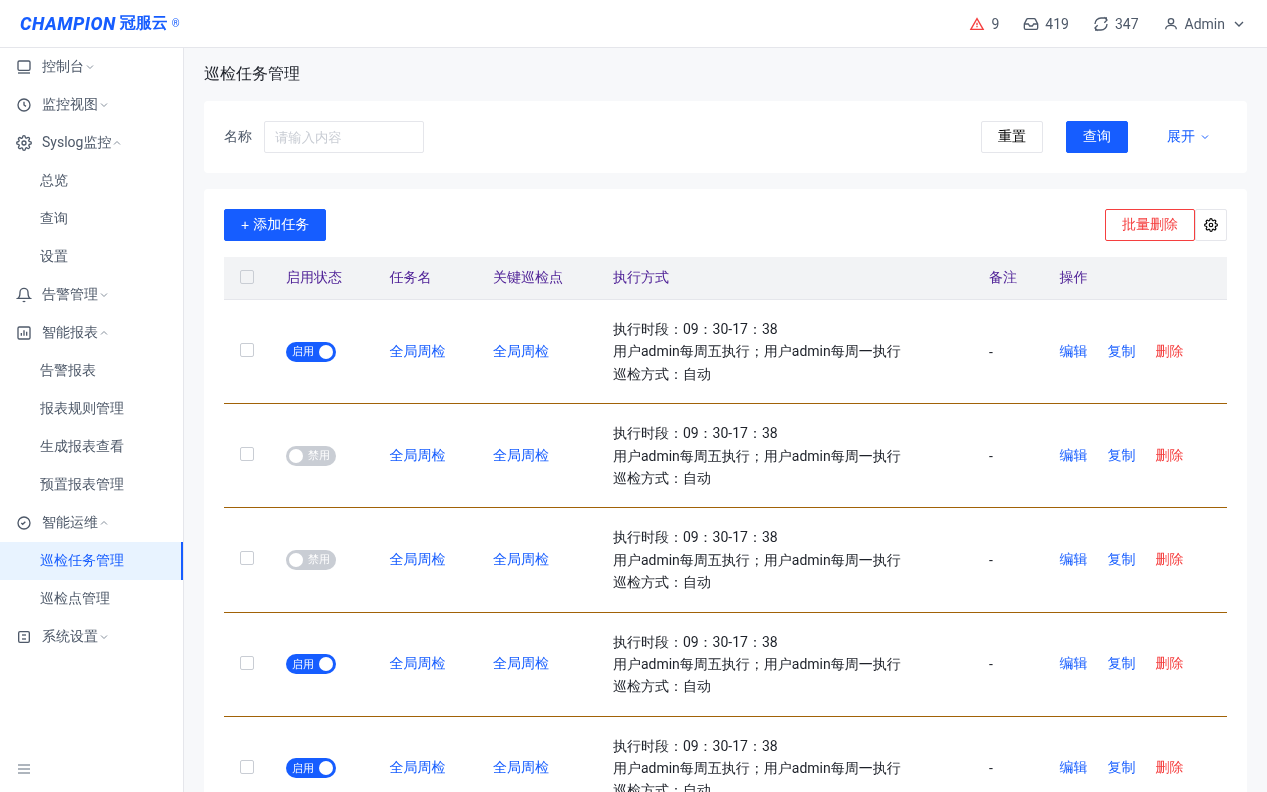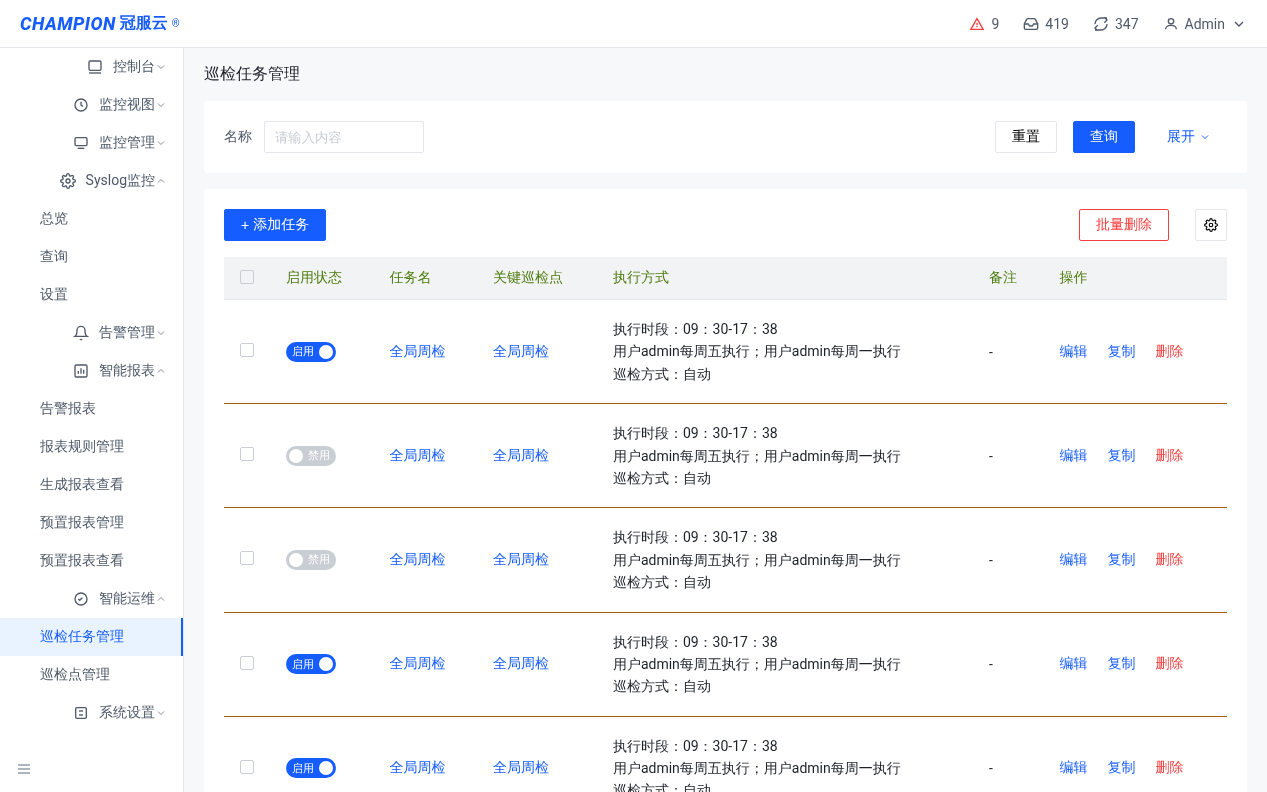--- a/index.html
+++ b/index.html
@@ -14,53 +14,53 @@
     .header-right { display: flex; align-items: center; gap: 24px; }
     .header-item { display: flex; align-items: center; gap: 6px; color: #4e5969; cursor: pointer; }
     .header-item svg { width: 16px; height: 16px; }
     .alert-icon { color: #f53f3f; }
     
     
     .layout { display: flex; height: calc(100vh - 48px); }
     
     
     .sidebar { width: 184px; background: #fff; overflow-y: auto; border-right: 1px solid #e5e6eb; position: relative; }
-    .menu-item { display: flex; align-items: center; justify-content: flex-end; padding: 10px 16px; cursor: pointer; color: #4e5969; }
+    .menu-item { display: flex; align-items: center; justify-content: flex-start; padding: 10px 16px; cursor: pointer; color: #4e5969; }
     .menu-item-left { display: flex; align-items: center; gap: 10px; }
     .menu-item svg.menu-icon { width: 16px; height: 16px; color: #4e5969; }
     .menu-item .chevron { width: 12px; height: 12px; color: #86909c; }
     .sub-item { padding: 10px 16px 10px 40px; cursor: pointer; color: #4e5969; }
     .sub-item.active { background: #e8f3ff; color: #165dff; border-right: 2px solid #165dff; }
     .sidebar-toggle { position: absolute; bottom: 12px; left: 16px; cursor: pointer; color: #86909c; }
     
     
     .main { flex: 1; padding: 16px 20px; overflow-y: auto; }
     .page-title { font-size: 16px; font-weight: 500; margin-bottom: 16px; }
     
     
     .card { background: #fff; border-radius: 4px; padding: 20px; margin-bottom: 16px; }
     .search-row { display: flex; align-items: center; justify-content: space-between; }
     .search-left { display: flex; align-items: center; gap: 12px; }
     .search-label { color: #4e5969; }
     .search-input { width: 160px; height: 32px; border: 1px solid #e5e6eb; border-radius: 2px; padding: 0 10px; outline: none; }
     .search-input::placeholder { color: #c9cdd4; }
-    .search-right { display: flex; align-items: center; gap: 16px; padding-left: 28px; }
+    .search-right { display: flex; align-items: center; gap: 23px; padding-left: 28px; }
     .btn { height: 32px; padding: 0 16px; border-radius: 2px; cursor: pointer; border: 1px solid #e5e6eb; background: #fff; display: inline-flex; align-items: center; gap: 4px; font-size: 14px; }
     .btn-primary { background: #165dff; color: #fff; border-color: #165dff; }
     .btn-link { border: none; background: none; color: #165dff; }
     .btn-danger-outline { border-color: #f53f3f; color: #f53f3f; }
     
     
     .toolbar { display: flex; justify-content: space-between; align-items: center; margin-bottom: 16px; }
-    .toolbar-right { display: flex; gap: 26px; }
+    .toolbar-right { display: flex; gap: 0; }
     .btn-icon { width: 32px; padding: 0; justify-content: center; }
     
     
     .table { width: 100%; border-collapse: collapse; }
-    .table th { background: #f2f3f5; text-align: left; padding: 12px 16px; font-weight: 500; color: #4d7c0f; font-size: 14px; border-bottom: 1px solid #e5e6eb; }
+    .table th { background: #f2f3f5; text-align: left; padding: 12px 16px; font-weight: 500; color: #4c1d95; font-size: 14px; border-bottom: 1px solid #e5e6eb; }
     .table td { padding: 18px 16px; border-bottom: 1px solid #a16207; vertical-align: middle; color: #1d2129; }
     .checkbox { width: 14px; height: 14px; border: 1px solid #c9cdd4; border-radius: 2px; display: inline-block; cursor: pointer; }
     
     
     .toggle { display: inline-flex; align-items: center; width: 50px; height: 20px; border-radius: 10px; padding: 0 6px; position: relative; cursor: pointer; font-size: 11px; color: #fff; }
     .toggle.on { background: #165dff; justify-content: flex-start; }
     .toggle.off { background: #c9cdd4; justify-content: flex-end; color: #fff; }
     .toggle::after { content: ''; position: absolute; width: 14px; height: 14px; background: #fff; border-radius: 50%; top: 3px; }
     .toggle.on::after { right: 3px; }
     .toggle.off::after { left: 3px; }
@@ -138,32 +138,20 @@
             </svg>
         <span>监控视图</span>
       </div>
       <svg class="chevron" viewBox="0 0 24 24" fill="none" stroke="currentColor" stroke-width="2">
             <path d="M6 9l6 6 6-6"></path>
           </svg>
     </div>
         <div class="menu-item">
       <div class="menu-item-left">
         <svg class="menu-icon" viewBox="0 0 24 24" fill="none" stroke="currentColor" stroke-width="2">
-              <rect x="3" y="4" width="18" height="12" rx="2"></rect>
-              <line x1="7" y1="20" x2="17" y2="20"></line>
-            </svg>
-        <span>监控管理</span>
-      </div>
-      <svg class="chevron" viewBox="0 0 24 24" fill="none" stroke="currentColor" stroke-width="2">
-            <path d="M6 9l6 6 6-6"></path>
-          </svg>
-    </div>
-        <div class="menu-item">
-      <div class="menu-item-left">
-        <svg class="menu-icon" viewBox="0 0 24 24" fill="none" stroke="currentColor" stroke-width="2">
               <circle cx="12" cy="12" r="3"></circle>
               <path d="M19.4 15a1.65 1.65 0 00.33 1.82l.06.06a2 2 0 01-2.83 2.83l-.06-.06a1.65 1.65 0 00-1.82-.33 1.65 1.65 0 00-1 1.51V21a2 2 0 01-4 0v-.09a1.65 1.65 0 00-1-1.51 1.65 1.65 0 00-1.82.33l-.06.06a2 2 0 01-2.83-2.83l.06-.06a1.65 1.65 0 00.33-1.82 1.65 1.65 0 00-1.51-1H3a2 2 0 010-4h.09a1.65 1.65 0 001.51-1 1.65 1.65 0 00-.33-1.82l-.06-.06a2 2 0 012.83-2.83l.06.06a1.65 1.65 0 001.82.33h0a1.65 1.65 0 001-1.51V3a2 2 0 014 0v.09a1.65 1.65 0 001 1.51 1.65 1.65 0 001.82-.33l.06-.06a2 2 0 012.83 2.83l-.06.06a1.65 1.65 0 00-.33 1.82v0a1.65 1.65 0 001.51 1H21a2 2 0 010 4h-.09a1.65 1.65 0 00-1.51 1z"></path>
             </svg>
         <span>Syslog监控</span>
       </div>
       <svg class="chevron" viewBox="0 0 24 24" fill="none" stroke="currentColor" stroke-width="2">
             <path d="M18 15l-6-6-6 6"></path>
           </svg>
     </div>
         <div class="sub-item ">总览</div>
@@ -192,21 +180,20 @@
         <span>智能报表</span>
       </div>
       <svg class="chevron" viewBox="0 0 24 24" fill="none" stroke="currentColor" stroke-width="2">
             <path d="M18 15l-6-6-6 6"></path>
           </svg>
     </div>
         <div class="sub-item ">告警报表</div>
         <div class="sub-item ">报表规则管理</div>
         <div class="sub-item ">生成报表查看</div>
         <div class="sub-item ">预置报表管理</div>
-        <div class="sub-item ">预置报表查看</div>
         <div class="menu-item">
       <div class="menu-item-left">
         <svg class="menu-icon" viewBox="0 0 24 24" fill="none" stroke="currentColor" stroke-width="2">
               <circle cx="12" cy="12" r="9"></circle>
               <path d="M8 12l2 2 4-4"></path>
             </svg>
         <span>智能运维</span>
       </div>
       <svg class="chevron" viewBox="0 0 24 24" fill="none" stroke="currentColor" stroke-width="2">
             <path d="M18 15l-6-6-6 6"></path>

